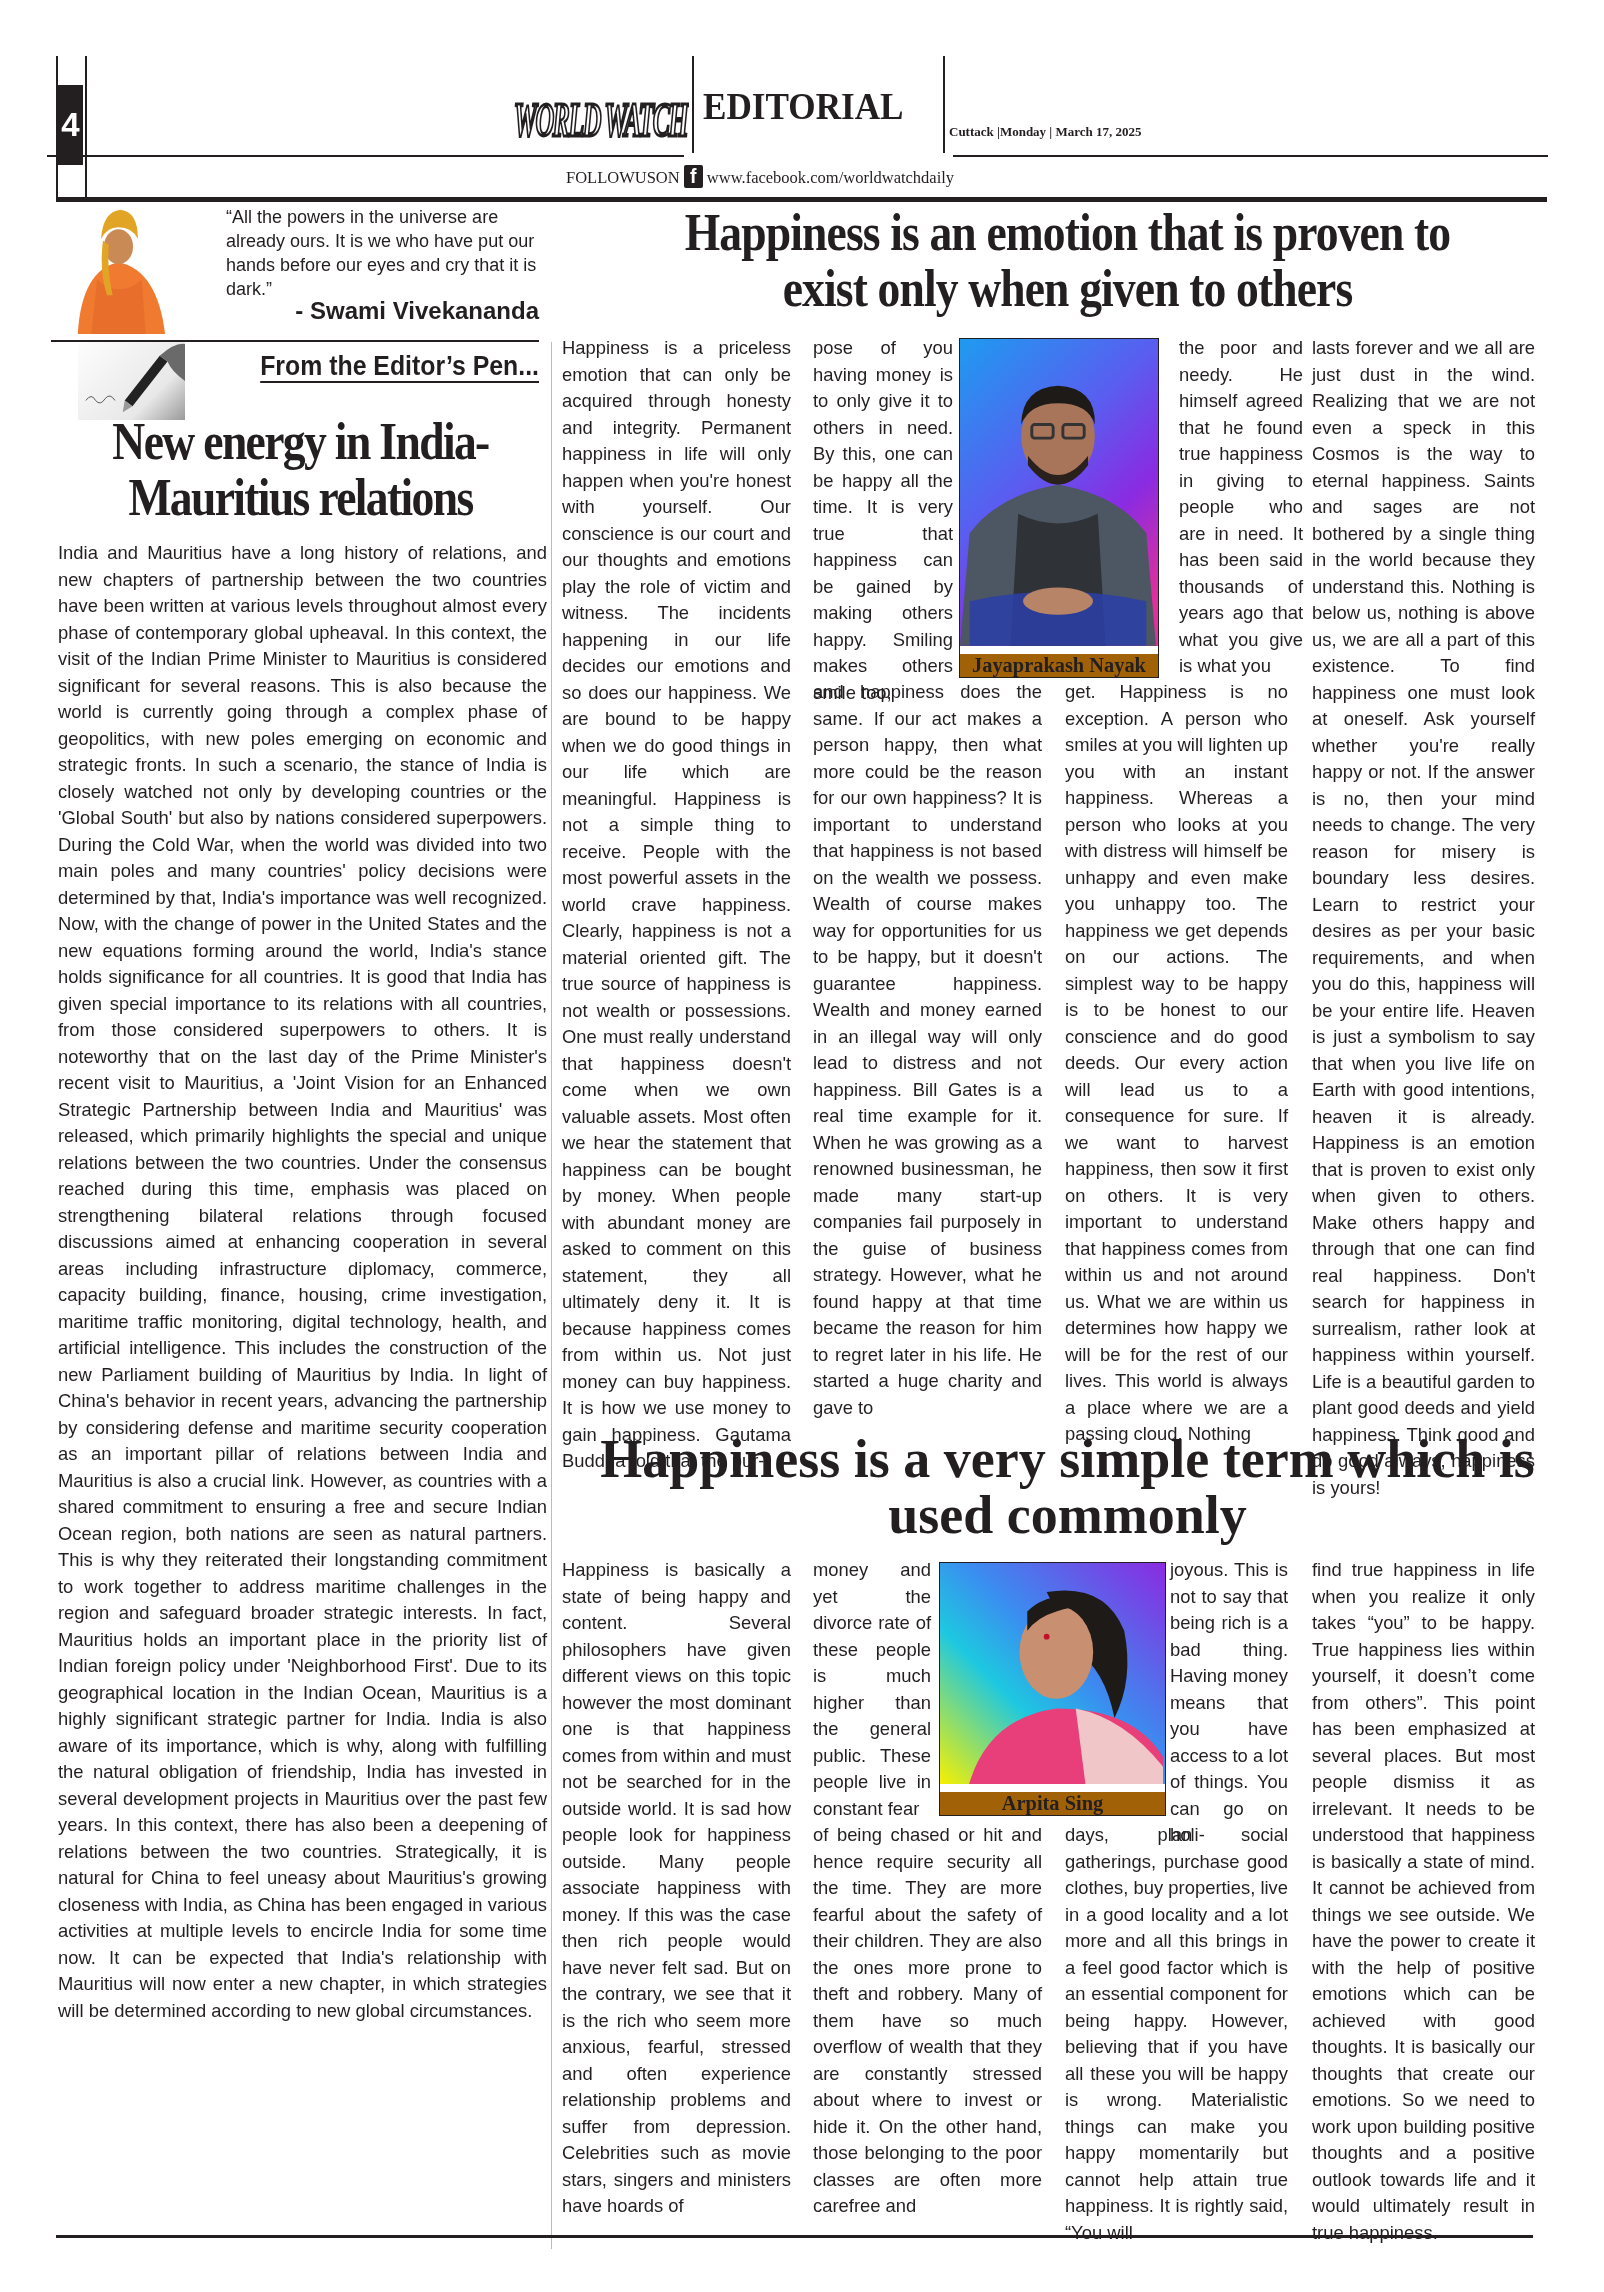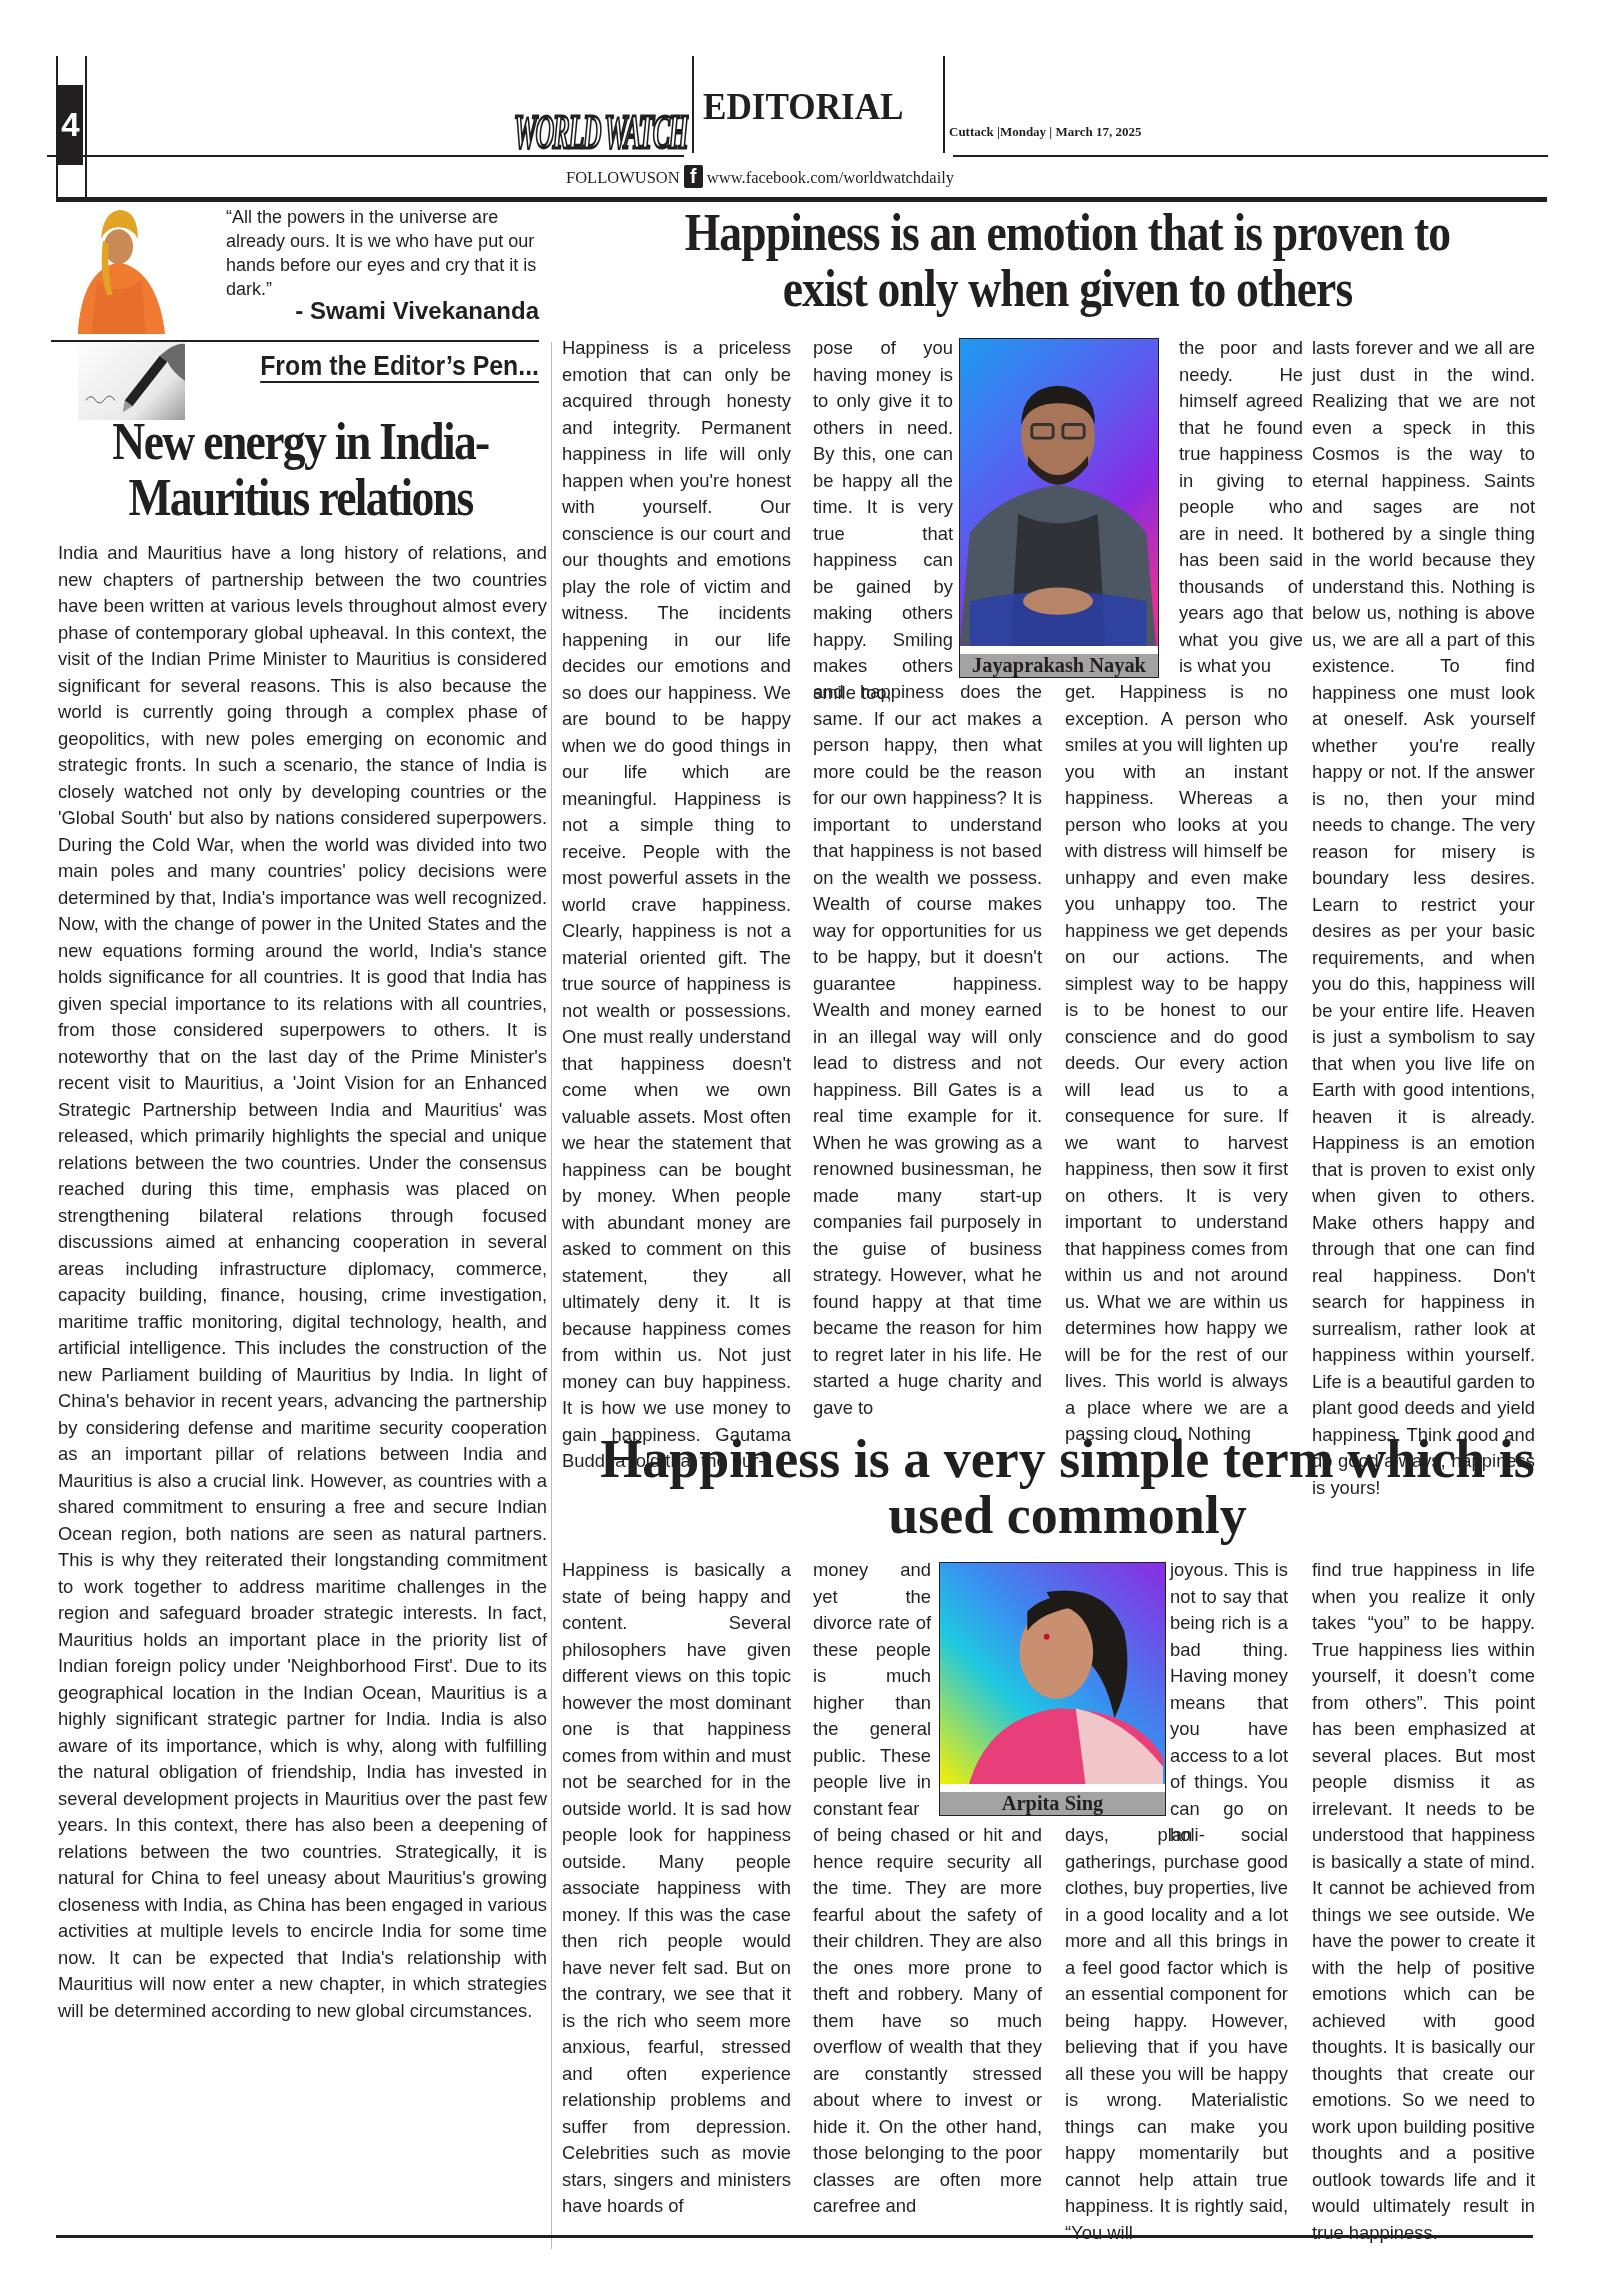--- a/index.html
+++ b/index.html
@@ -29,31 +29,31 @@
   .body-text { font-family: Liberation Sans, sans-serif; font-size: 18.4px; line-height: 26.5px; text-align: justify; hyphens: manual; }
   .editorial-body { left: 58px; top: 540px; width: 489px; }
 
   
   .headline-1 { left: 568px; top: 204px; width: 999px; font-family: "Liberation Serif", serif; font-weight: bold; font-size: 53px; line-height: 56px; text-align: center; letter-spacing: -1px; transform: scaleX(0.86); transform-origin: center; }
   .headline-2 { left: 563px; top: 1431px; width: 1009px; font-family: "Liberation Serif", serif; font-weight: bold; font-size: 54px; line-height: 56px; text-align: center; }
 
   .col { position: absolute; }
   .photo { position: absolute; border: 1.9px solid #231f20; background: #fff; }
   .photo-img { position: absolute; left: 0; top: 0; right: 0; }
-  .photo-caption { position: absolute; left: 0; right: 0; bottom: 0; text-align: center; font-family: "Liberation Serif", serif; font-weight: bold; font-size: 20.4px; color: #231f20; background: #a3a3a3; }
+  .photo-caption { position: absolute; left: 0; right: 0; bottom: 0; text-align: center; font-family: "Liberation Serif", serif; font-weight: bold; font-size: 20.4px; color: #231f20; background: #a16207; }
 </style>
 </head>
 <body>
 
 <div class="abs vline" style="left:56px;top:56px;height:142px;"></div>
 <div class="abs vline" style="left:85px;top:56px;height:142px;"></div>
 <div class="abs page-num-box"></div>
 <div class="abs page-num">4</div>
 
-<div class="abs" style="left:509px;top:84px;width:180px;height:74px;overflow:hidden;">
+<div class="abs" style="left:509px;top:72px;width:180px;height:74px;overflow:hidden;">
   <svg width="180" height="74" viewBox="0 0 185 76">
     <text x="183" y="66" text-anchor="end" font-family="Liberation Serif, serif" font-size="50" font-weight="bold" font-style="italic" fill="#ffffff" stroke="#231f20" stroke-width="3" letter-spacing="-3" transform="scale(1,1)" textLength="178" lengthAdjust="spacingAndGlyphs">WORLD WATCH</text>
   </svg>
 </div>
 
 <div class="abs hline" style="left:47px;top:155px;width:169px;"></div>
 
 <div class="abs" style="left:47px;top:156px;width:169px;height:0;"></div>
 <div class="abs" style="left:47px;top:156px;width:169px;height:0;"></div>
 

